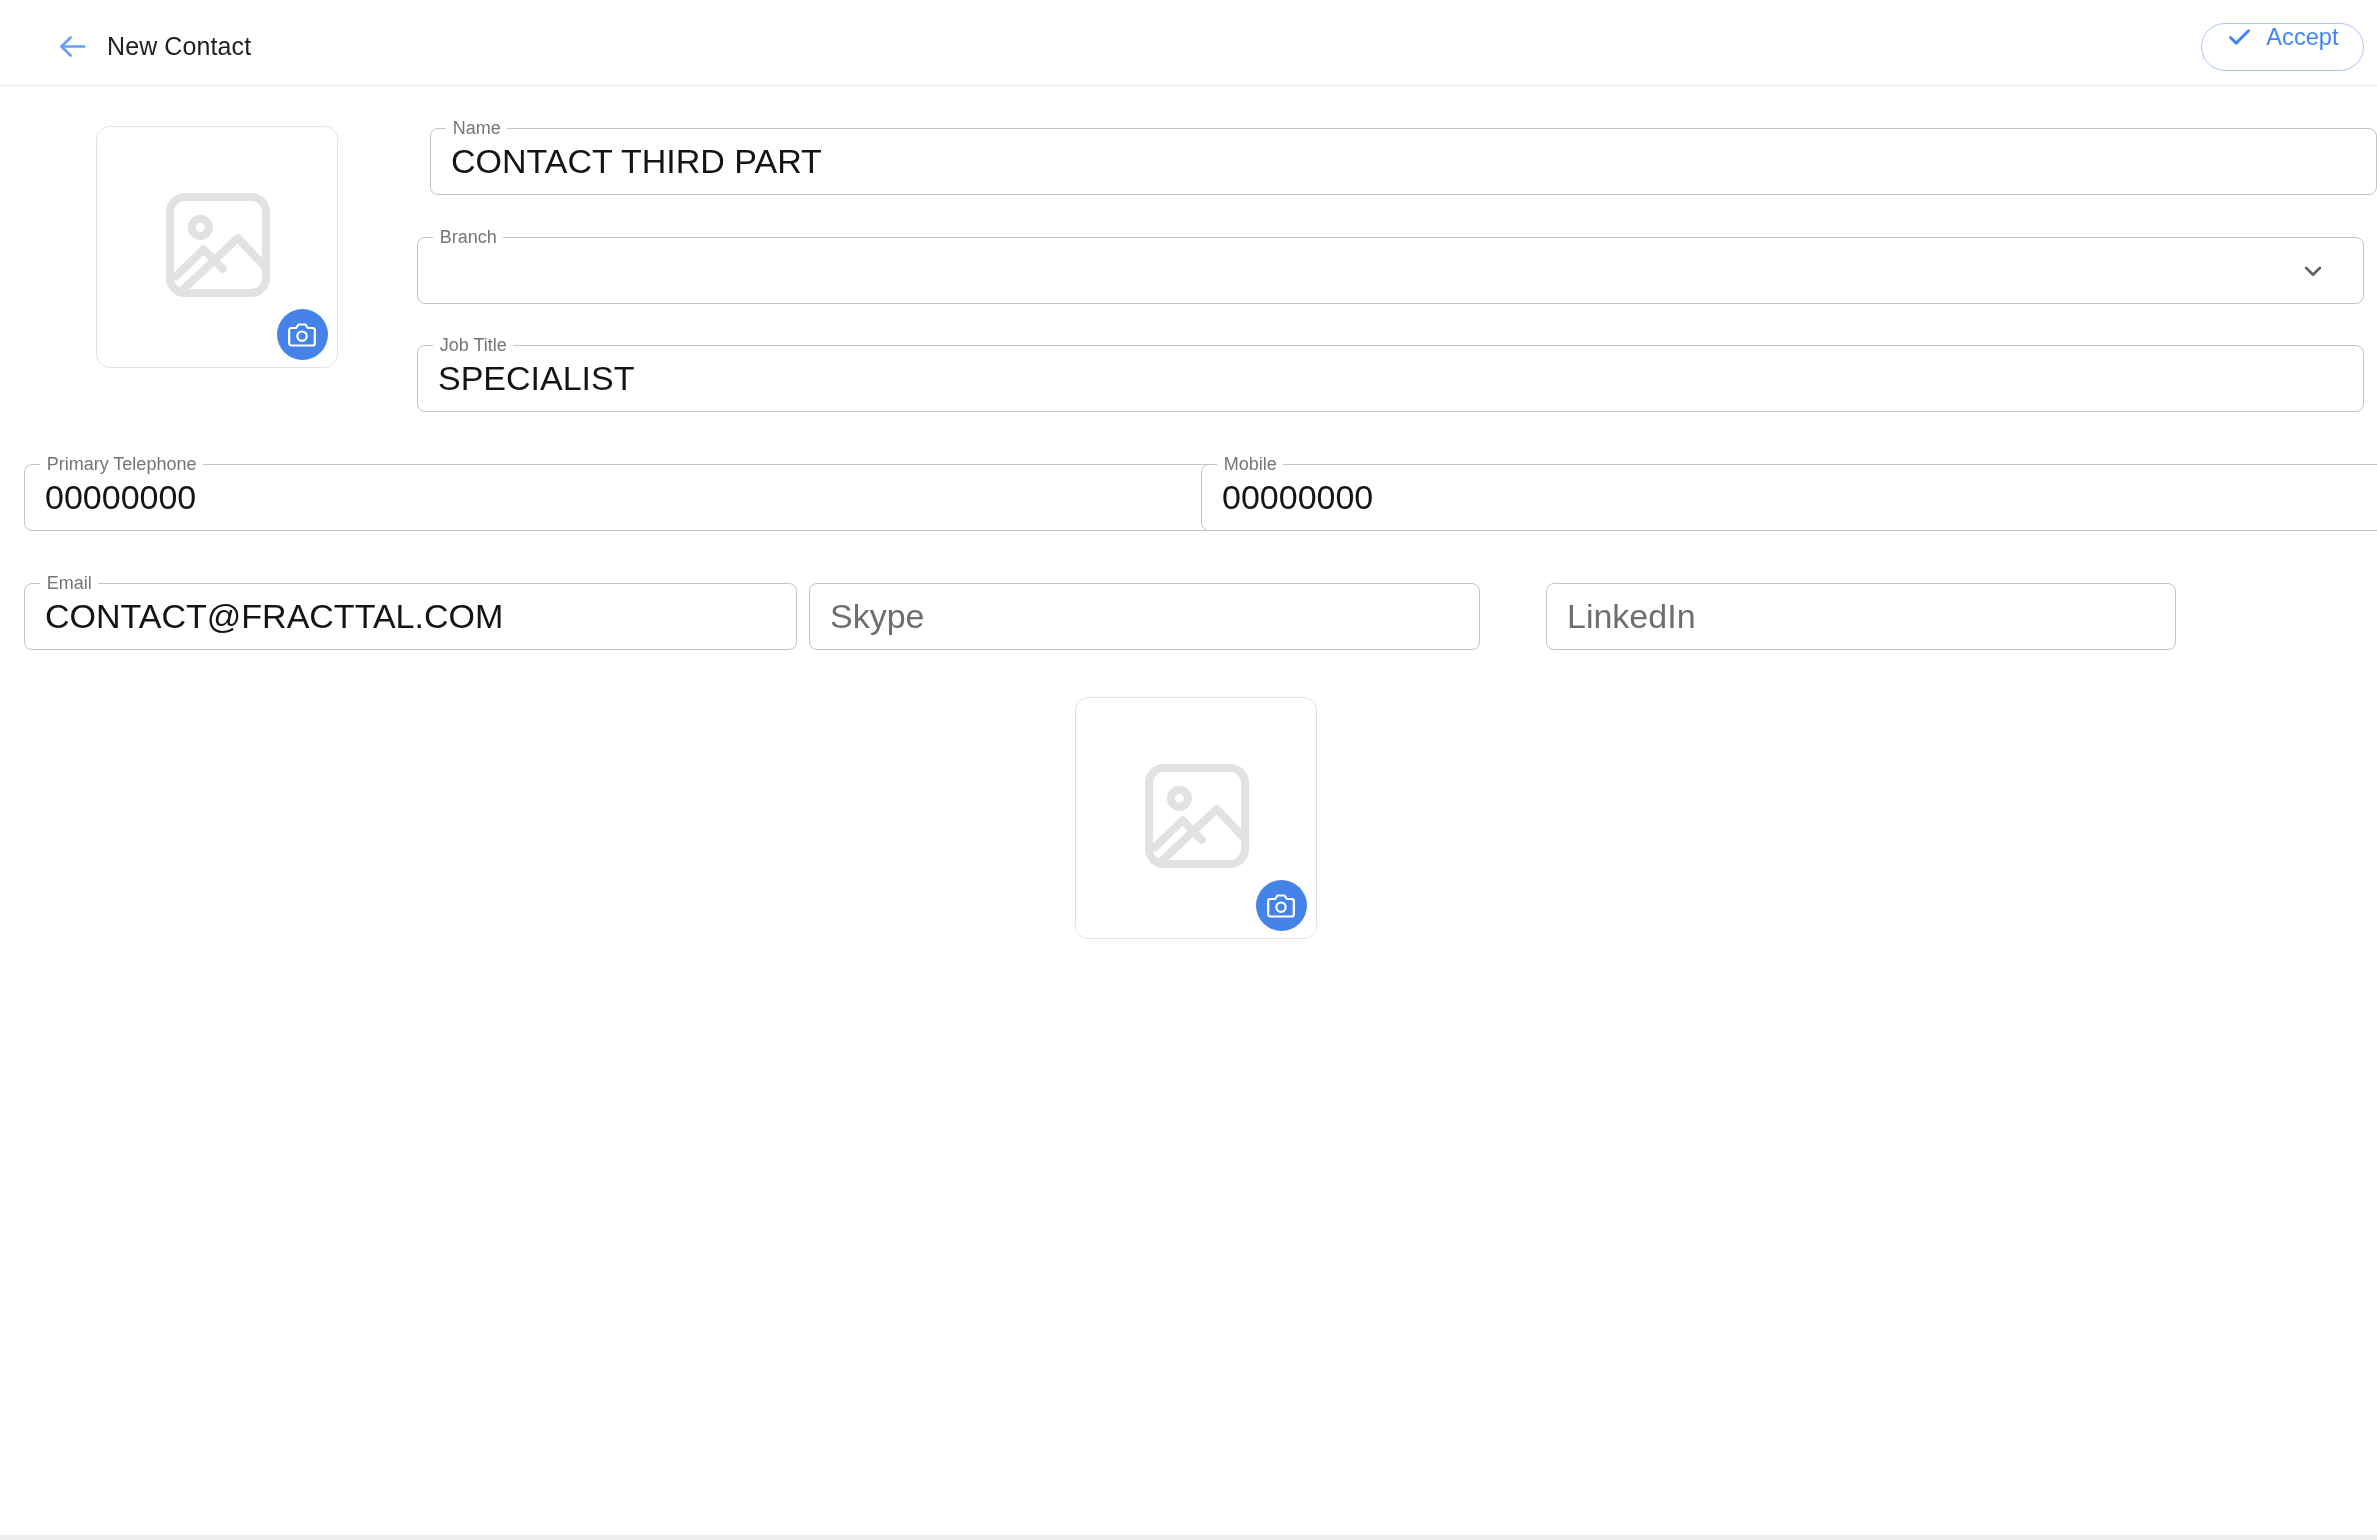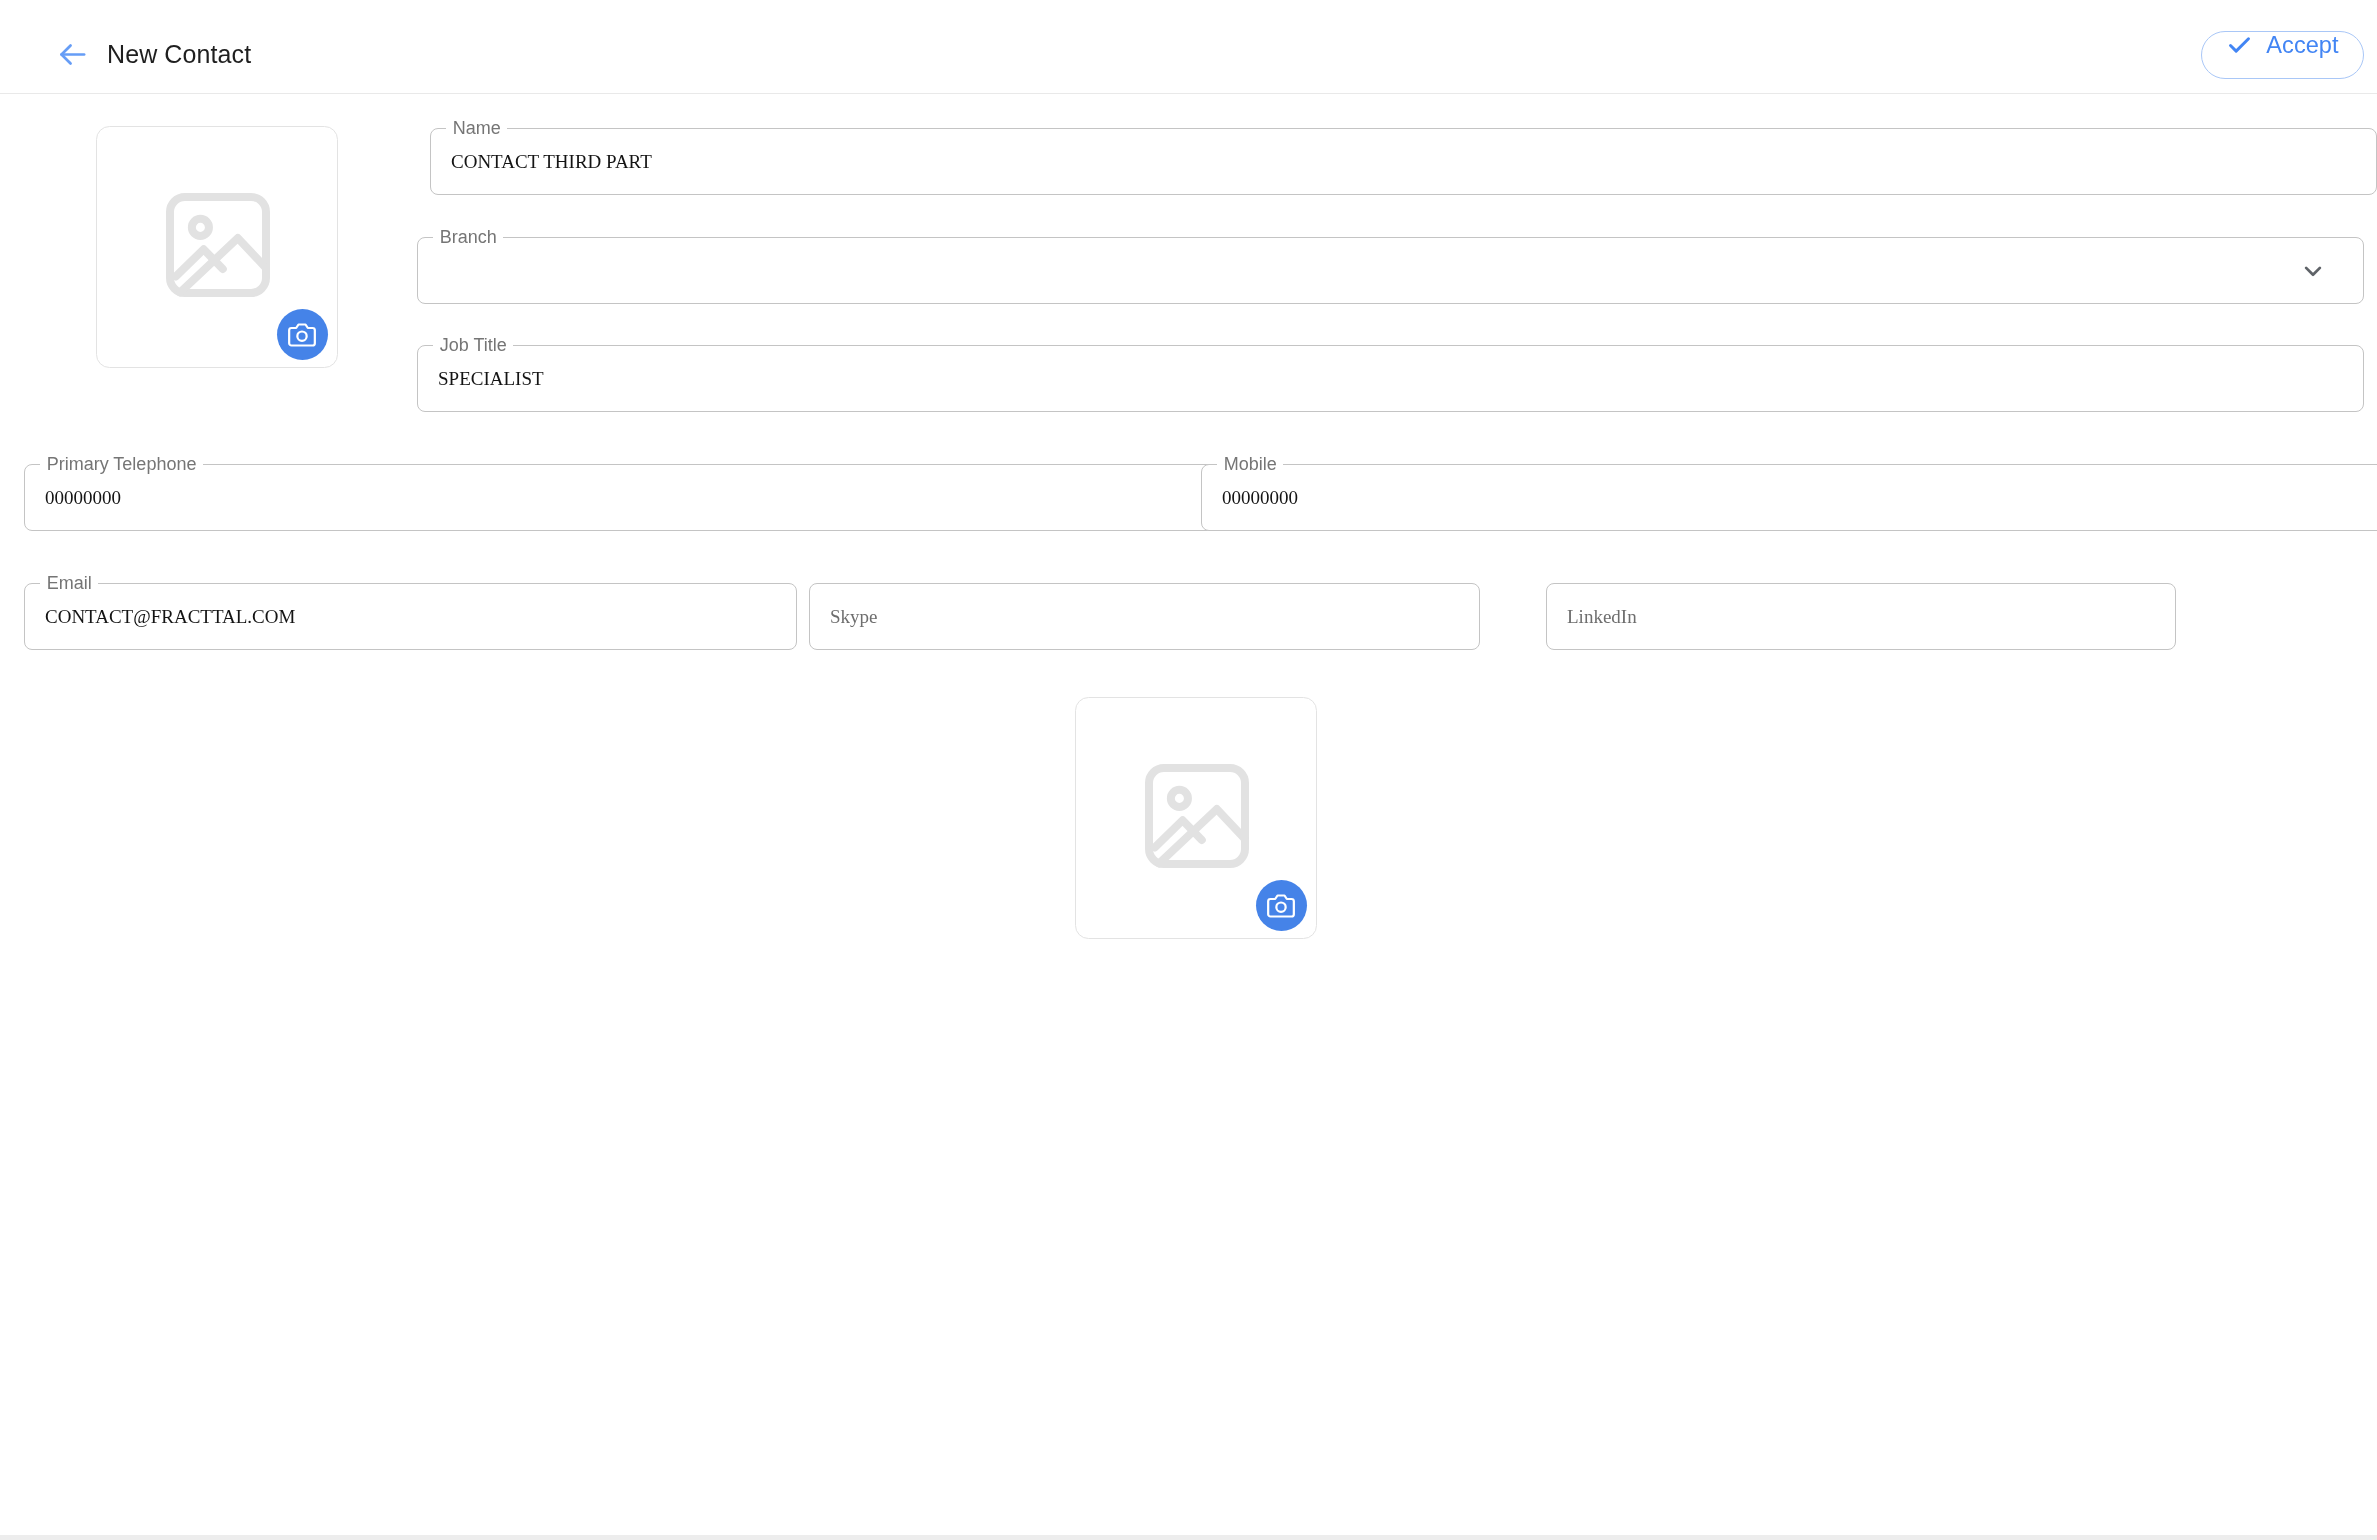--- a/index.html
+++ b/index.html
@@ -18,21 +18,21 @@
   html,body{width:2377px;height:1540px;}
   body{
     background:#ffffff;
     font-family:"Liberation Sans", sans-serif;
     overflow:hidden;
     position:relative;
   }
 
   
   .header{
-    position:absolute;left:0;top:16px;width:2377px;height:78px;
+    position:absolute;left:0;top:8px;width:2377px;height:78px;
     display:flex;align-items:center;
     padding:0 13.5px 0 53px;
     border-bottom:1.3px solid var(--divider);
     background:#fff;
   }
   .back-btn{
     width:38px;height:38px;border:none;background:transparent;cursor:pointer;
     display:flex;align-items:center;justify-content:center;
     color:var(--back-arrow-blue);
   }
@@ -61,21 +61,21 @@
   }
   .field .notch-label{
     position:absolute;top:-11.4px;left:15px;
     background:#fff;padding:0 6.7px;
     font-size:18px;color:var(--label-gray);line-height:1.2;
     white-space:nowrap;
   }
   .field input{
     flex:1;height:100%;
     border:none;outline:none;background:transparent;
-    font-family:Liberation Serif, serif;font-size:19px;color:var(--value-ink);
+    font-family:Liberation Sans, sans-serif;font-size:34px;color:var(--value-ink);
     padding:0 20px;
   }
   .field input::placeholder{color:#6e6e6e;opacity:1;}
   .field .chevron{
     position:absolute;right:35px;top:50%;transform:translateY(-50%);
     color:#5f6368;display:flex;
   }
 
   
   .photo-card{

